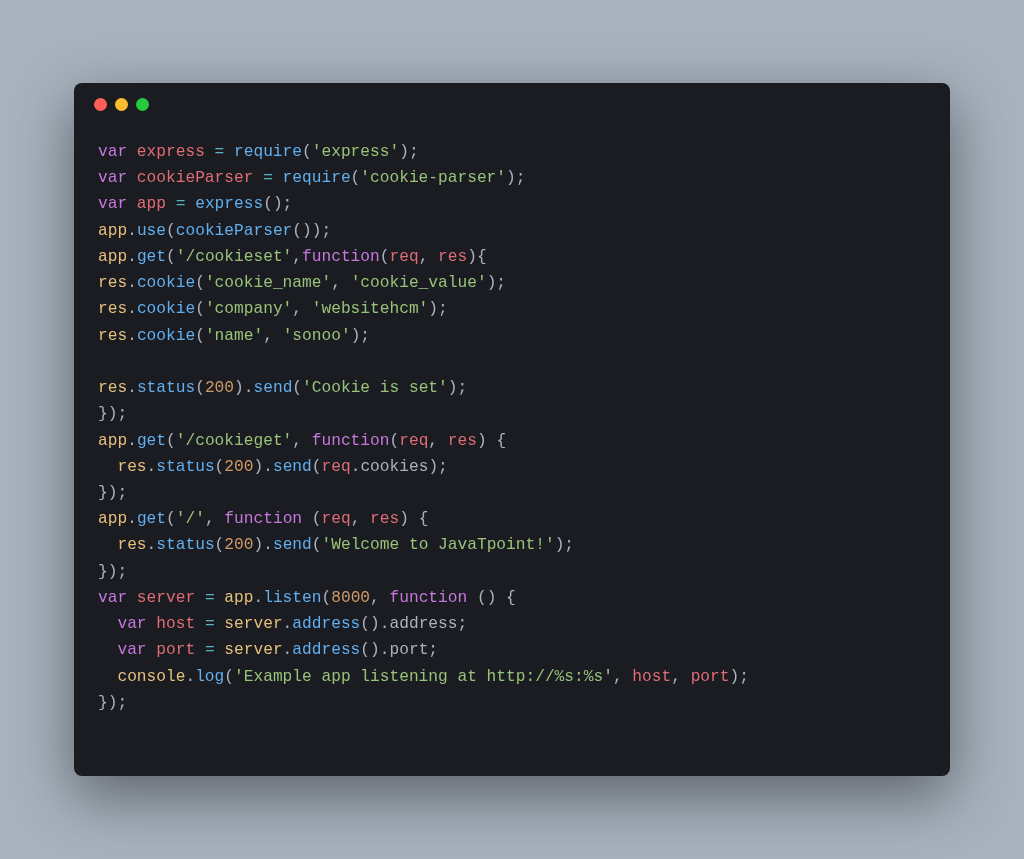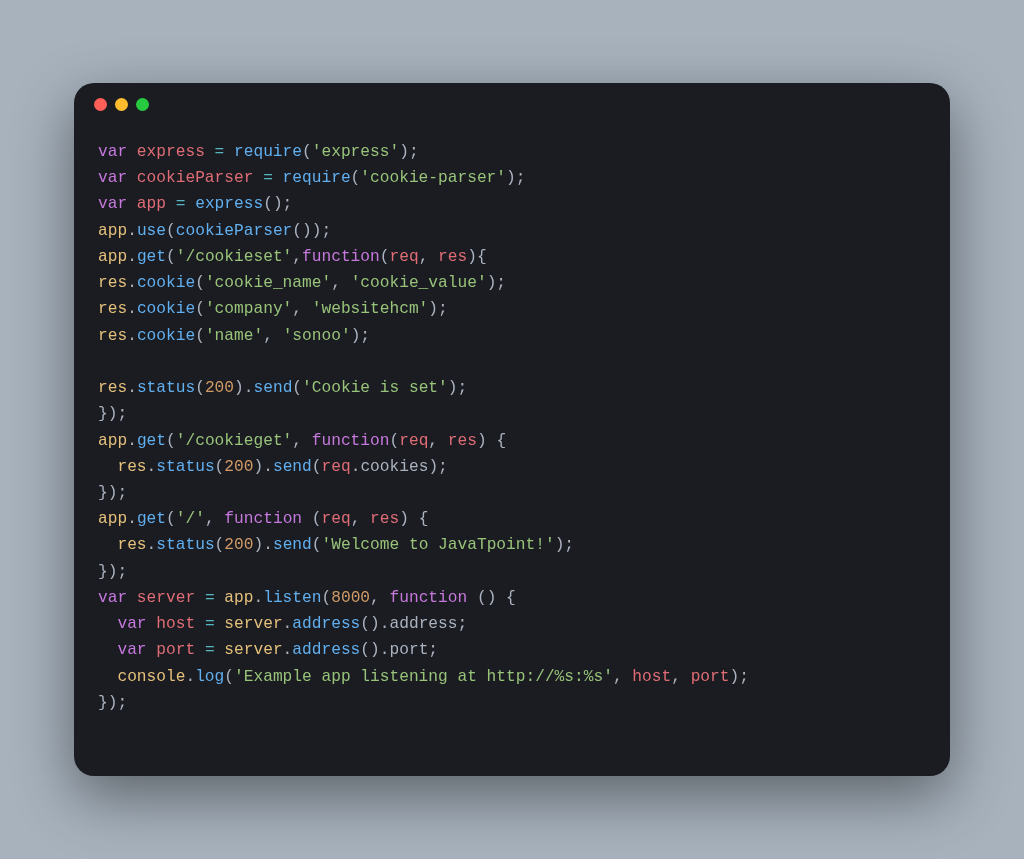--- a/index.html
+++ b/index.html
@@ -8,21 +8,21 @@
     width: 1024px;
     height: 859px;
     display: flex;
     align-items: center;
     justify-content: center;
     font-family: "SF Mono", "Monaco", "Menlo", "Consolas", "Courier New", monospace;
   }
   .window {
     width: 876px;
     background: #1a1c22;
-    border-radius: 20px;
+    border-radius: 8px;
     box-shadow: 0 20px 60px rgba(0,0,0,0.45);
     overflow: hidden;
   }
   .titlebar {
     height: 44px;
     display: flex;
     align-items: center;
     padding-left: 20px;
     gap: 8px;
   }

